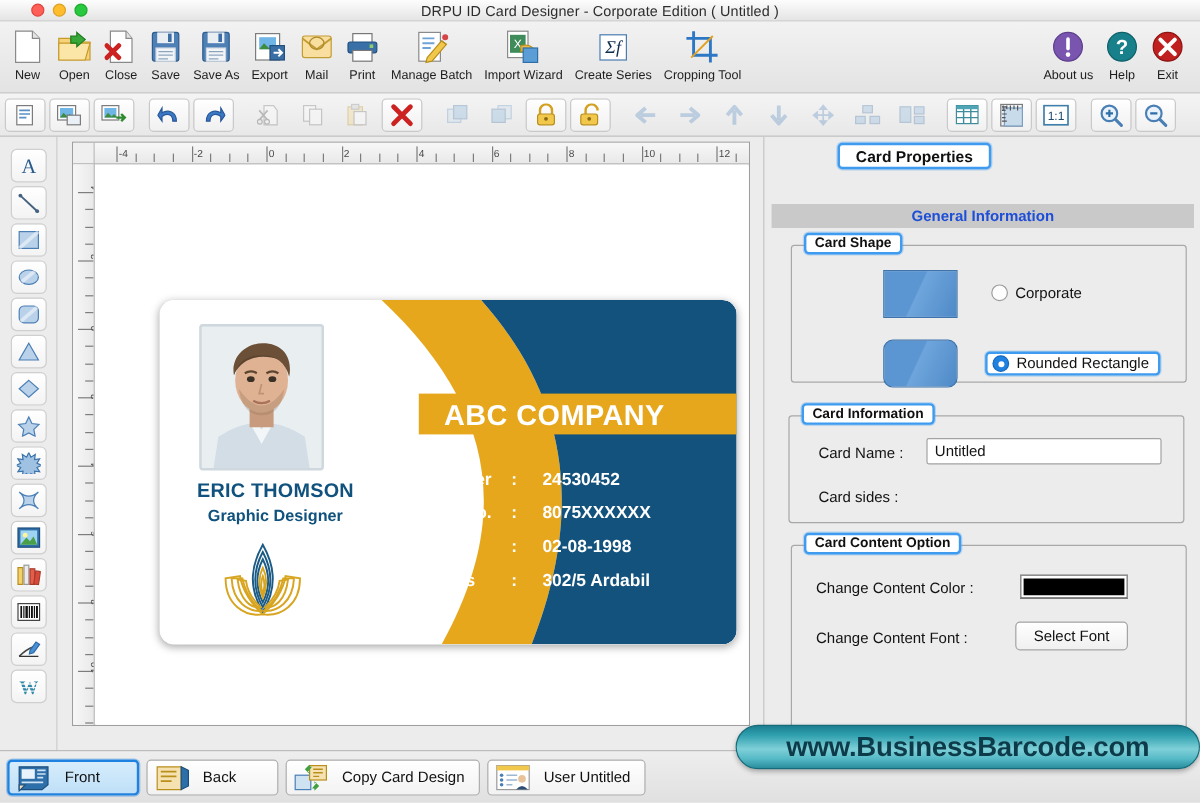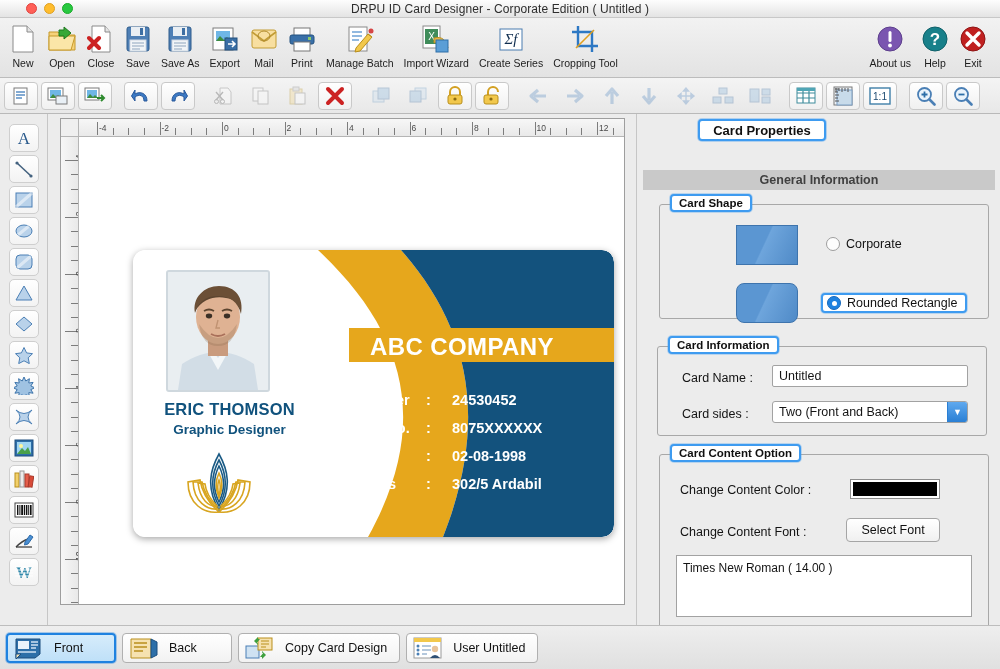--- a/index.html
+++ b/index.html
@@ -153,21 +153,21 @@
   }
   .tab{
     flex:0 0 auto;display:flex;align-items:center;justify-content:center;
     font-size:12.5px;color:#161616;padding:0 12px;border-right:1px solid #cfcfcf;cursor:default;
   }
   .tab:last-child{border-right:none;}
   .tab.active{background:#1f82e0;color:#ffffff;}
   .sectionbar{
     position:absolute;left:6px;top:56px;width:352px;height:20px;
     background:#c9c9c9;display:flex;align-items:center;justify-content:center;
-    font-size:12.5px;font-weight:bold;color:#404040;
+    font-size:12.5px;font-weight:bold;color:#1d4ed8;
   }
   .group{
     position:absolute;border:1px solid #a8a8a8;border-radius:3px;background:transparent;
   }
   .glabel{
     position:absolute;top:-11px;left:10px;
     background:#ffffff;border:2px solid #3e9bf0;border-radius:4px;
     padding:1px 7px;font-size:11.5px;font-weight:bold;color:#101010;
     box-shadow:0 0 0 1px rgba(62,155,240,.3);
   }
@@ -952,42 +952,36 @@
       </div>
     </div>
 
     <div class="group" style="left:20px;top:232px;width:330px;height:90px;">
       <div class="glabel">Card Information</div>
       <div class="flabel2" style="left:24px;top:24px;">Card Name :</div>
       <div class="textinput" style="left:114px;top:18px;width:196px;height:22px;">
         <span>Untitled</span>
       </div>
       <div class="flabel2" style="left:24px;top:60px;">Card sides :</div>
-      <div class="combo" style="left:114px;top:54px;width:196px;height:22px;">
-        <span>Two (Front and Back)</span>
-        <span class="combo-arrow">▼</span>
-      </div>
     </div>
 
     <div class="group" style="left:22px;top:340px;width:330px;height:175px;">
       <div class="glabel">Card Content Option</div>
       <div class="flabel2" style="left:20px;top:28px;">Change Content Color :</div>
       <div class="swatch" style="left:190px;top:24px;width:90px;height:20px;"></div>
 
       <div class="flabel2" style="left:20px;top:70px;">Change Content Font :</div>
       <div class="pushbtn" style="left:186px;top:63px;width:94px;height:24px;">
         <span>Select Font</span>
       </div>
 
-      <div class="fontbox" style="left:16px;top:100px;width:296px;height:62px;">
-        <span>Times New Roman ( 14.00 )</span>
-      </div>
     </div>
   </div>
 
+  <div class="watermark">www.BusinessBarcode.com</div>
 
   <div class="bottombar" id="bottombar">
       <div class="bbtn active">
         <span>
           <svg width="30" height="24" viewBox="0 0 30 24">
             <path d="M2 3 h24 v15 l-5 4 h-19 Z" fill="#2d6fa8" stroke="#1d4f7e"></path>
             <rect x="4" y="5" width="11" height="8" fill="#e9f3fb"></rect>
             <path d="M17 6 h7 M17 9 h7 M17 12 h5 M4 16 h18" stroke="#cfe2f2" stroke-width="1.3"></path>
             <path d="M7 18 l-5 5 v-5 Z" fill="#f0e2b8" stroke="#1d4f7e"></path>
           </svg>

